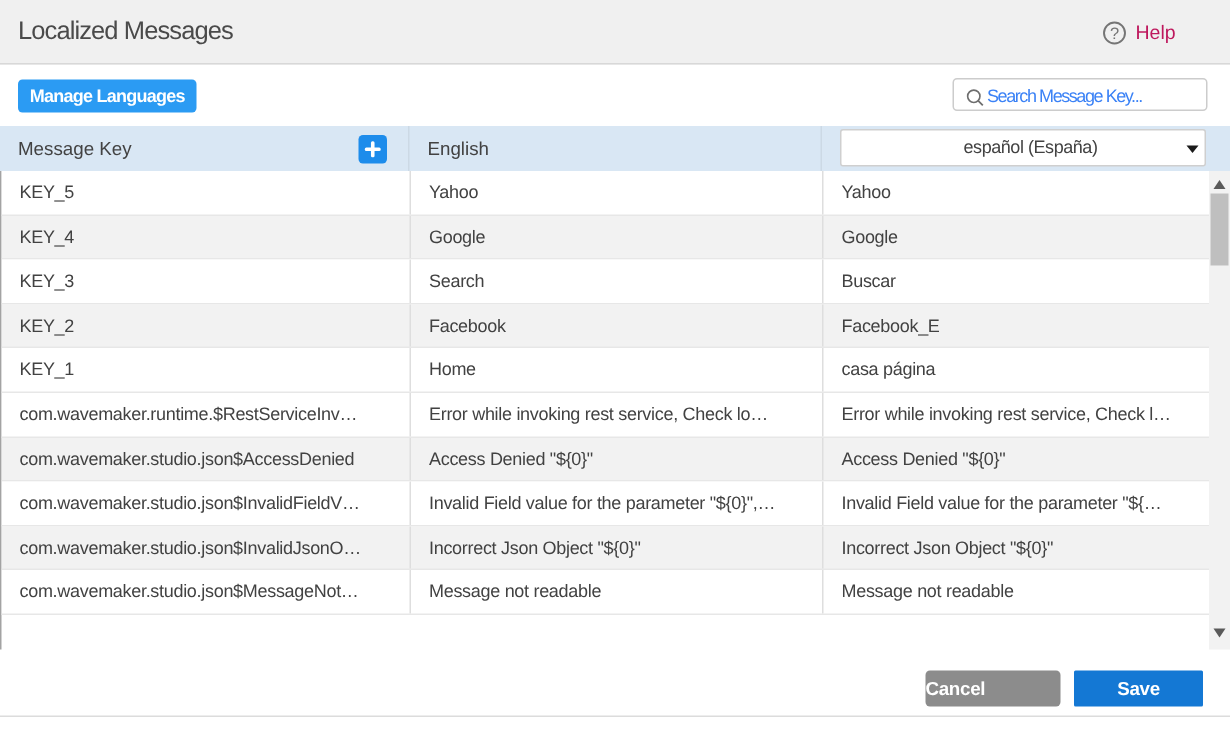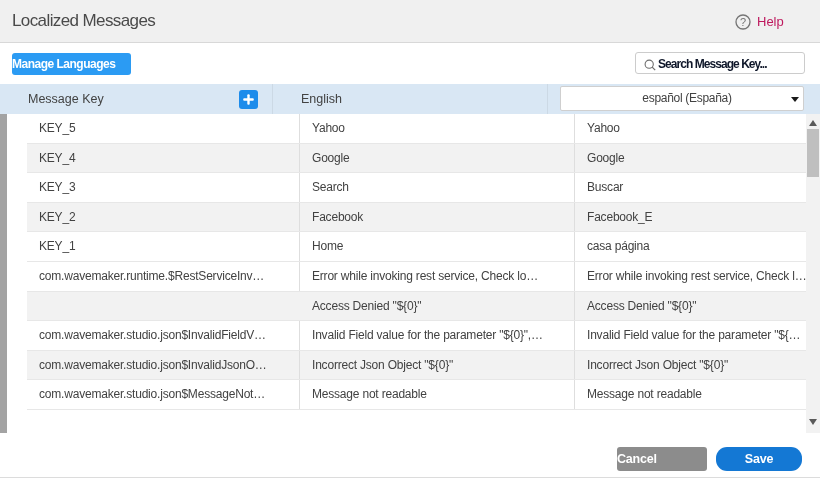--- a/index.html
+++ b/index.html
@@ -6,53 +6,53 @@
 html,body { width:820px; height:487px; background:#fff; font-family:"Liberation Sans", sans-serif; overflow:hidden; }
 #page { position:relative; width:684px; height:487px; }
 
 
 .titlebar { position:absolute; left:0; top:0; width:820px; height:43px; background:#f0f0f0; border-bottom:1px solid #d8d8d8; }
 .title { position:absolute; left:12px; top:11px; font-size:17px; letter-spacing:-0.6px; color:#4a4a4a; }
 .help { position:absolute; left:757px; top:14px; font-size:13px; color:#be185d; }
 .help-ic { position:absolute; left:735px; top:14px; width:16px; height:16px; }
 
 
-.btn-ml { position:absolute; left:12px; top:53px; width:119px; height:22px; background:#2b9bf3; border-radius:3px; color:#fff; font-size:12px; letter-spacing:-0.5px; font-weight:bold; text-align:left; line-height:22px; white-space:nowrap; }
+.btn-ml { position:absolute; left:12px; top:53px; width:119px; height:22px; background:#2b9bf3; border-radius:3px; color:#fff; font-size:12px; letter-spacing:-0.5px; font-weight:bold; text-align:center; line-height:22px; white-space:nowrap; }
 .search { position:absolute; left:635px; top:52px; width:170px; height:22px; border:1px solid #cccccc; border-radius:3px; background:#fff; }
-.search .ph { position:absolute; left:22px; top:3.5px; font-size:12px; letter-spacing:-0.95px; color:#0f172a;font-weight:bold; }
+.search .ph { position:absolute; left:22px; top:3.5px; font-size:12px; letter-spacing:-0.95px; color:#3b82f6; }
 .search svg { position:absolute; left:8px; top:6px; }
 
 
 .thead { position:absolute; left:0; top:84px; width:820px; height:30px; background:#d9e7f4; }
-.th { position:absolute; top:0; height:30px; line-height:30px; font-size:12.5px; color:#424242; padding-left:28px; border-right:1px solid #ccd9e5; }
+.th { position:absolute; top:0; height:30px; line-height:30px; font-size:12.5px; color:#424242; padding-left:12px; border-right:1px solid #ccd9e5; }
 .th1 { left:0; width:273px; }
 .th2 { left:273px; width:275px; }
 .th3 { left:548px; width:272px; border-right:none; }
 .plusbtn { position:absolute; left:239px; top:90px; width:19px; height:19px; background:#1d8ceb; border-radius:3px; }
 .lang { position:absolute; left:560px; top:86px; width:244px; height:25px; background:#fff; border:1px solid #cfcfcf; border-radius:2px; font-size:12px; letter-spacing:-0.3px; color:#424242; line-height:23px; padding-left:10px;text-align:center; }
 .lang:after { content:""; position:absolute; right:4px; top:9.5px; width:0; height:0; border-left:4px solid transparent; border-right:4px solid transparent; border-top:5.5px solid #1a1a1a; }
 
 
-.tbody { position:absolute; left:0; top:114px; width:820px; height:318.5px; overflow:hidden; border-left:7px solid #a3a3a3;padding-left:20px; }
+.tbody { position:absolute; left:0; top:114px; width:820px; height:318.5px; overflow:hidden; border-left:1px solid #a3a3a3; }
 .row { position:relative; width:806px; height:29.6px; border-bottom:1px solid #e7e7e7; background:#fff; }
 .row.alt { background:#f2f2f2; }
 .cell { position:absolute; top:0; height:28.6px; line-height:28.6px; font-size:12px; letter-spacing:-0.2px; color:#424242; padding-left:12px; white-space:nowrap; overflow:hidden; }
 .c1 { left:0; width:273px; border-right:1px solid #dedede; }
 .c2 { left:273px; width:275px; border-right:1px solid #dedede; }
 .c3 { left:548px; width:258px; }
 
 
 .sbar { position:absolute; left:806px; top:114px; width:14px; height:318.5px; background:#f2f2f2; }
 .sb-up { position:absolute; left:3px; top:5.5px; width:0; height:0; border-left:4px solid transparent; border-right:4px solid transparent; border-bottom:6px solid #5a5a5a; }
 .sb-dn { position:absolute; left:3px; top:305px; width:0; height:0; border-left:4px solid transparent; border-right:4px solid transparent; border-top:6px solid #5a5a5a; }
 .sb-th { position:absolute; left:1px; top:15px; width:12px; height:48px; background:#bfbfbf; }
 
 
 .btn-cancel { position:absolute; left:617px; top:447px; width:90px; height:24px; background:#8c8c8c; border-radius:3px; color:#fff; font-size:12.5px; letter-spacing:-0.2px; font-weight:bold; text-align:left; line-height:24px; }
-.btn-save { position:absolute; left:716px; top:447px; width:86px; height:24px; background:#1478d4; border-radius:11px; color:#fff; font-size:12.5px; letter-spacing:-0.2px; font-weight:bold; text-align:center; line-height:24px; }
+.btn-save { position:absolute; left:716px; top:447px; width:86px; height:24px; background:#1478d4; border-radius:1px; color:#fff; font-size:12.5px; letter-spacing:-0.2px; font-weight:bold; text-align:center; line-height:24px; }
 .botline { position:absolute; left:0; top:477px; width:820px; height:1px; background:#dcdcdc; }
 </style>
 </head>
 <body>
 <div id="page">
   <div class="titlebar"></div>
   <div class="title">Localized Messages</div>
   <svg class="help-ic" viewBox="0 0 16 16">
       <circle cx="8" cy="8" r="7" fill="none" stroke="#757575" stroke-width="1.3"></circle>
       <text x="8" y="11.8" font-size="11" fill="#757575" text-anchor="middle" font-family="Liberation Sans">?</text>
@@ -104,20 +104,21 @@
         <div class="cell c1">KEY_1</div>
         <div class="cell c2">Home</div>
         <div class="cell c3">casa página</div>
       </div>
     <div class="row">
         <div class="cell c1">com.wavemaker.runtime.$RestServiceInv…</div>
         <div class="cell c2">Error while invoking rest service, Check lo…</div>
         <div class="cell c3">Error while invoking rest service, Check l…</div>
       </div>
     <div class="row alt">
+        <div class="cell c1">com.wavemaker.studio.json$AccessDenied</div>
         <div class="cell c2">Access Denied "${0}"</div>
         <div class="cell c3">Access Denied "${0}"</div>
       </div>
     <div class="row">
         <div class="cell c1">com.wavemaker.studio.json$InvalidFieldV…</div>
         <div class="cell c2">Invalid Field value for the parameter "${0}",…</div>
         <div class="cell c3">Invalid Field value for the parameter "${…</div>
       </div>
     <div class="row alt">
         <div class="cell c1">com.wavemaker.studio.json$InvalidJsonO…</div>

